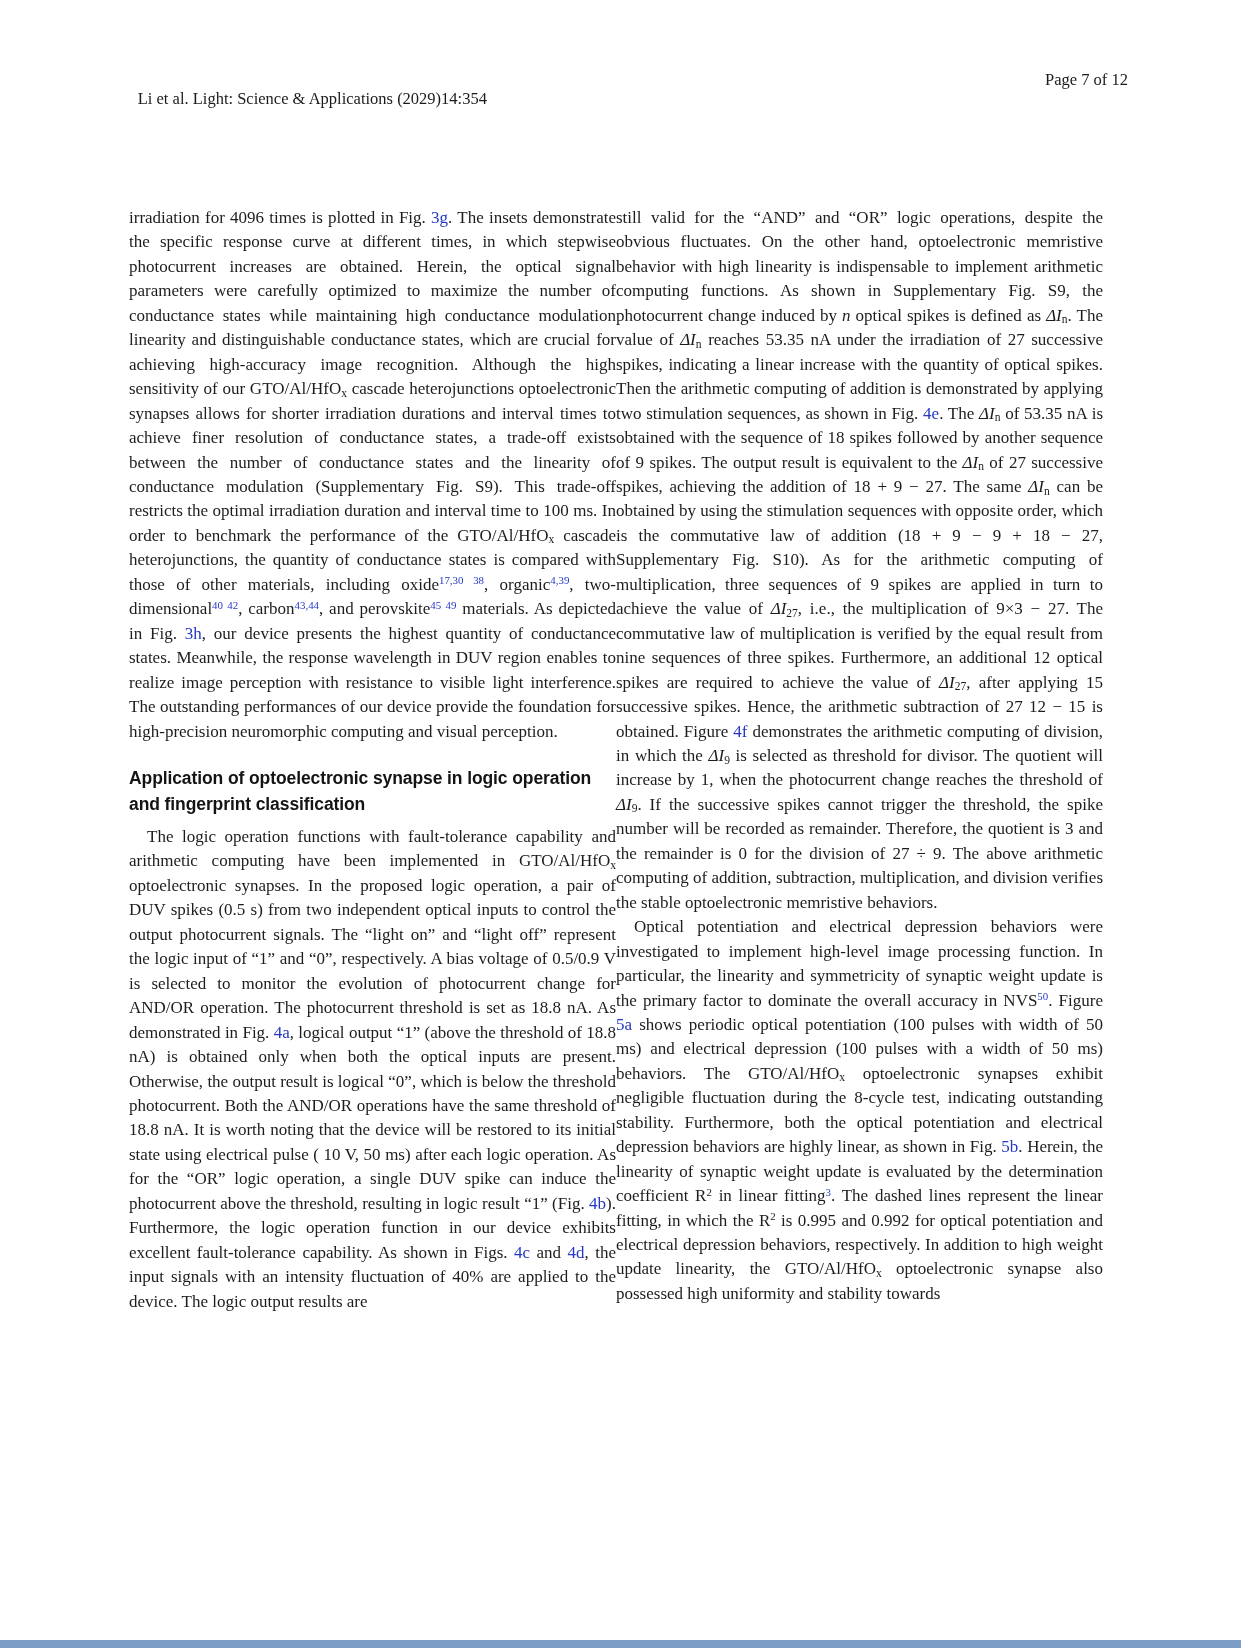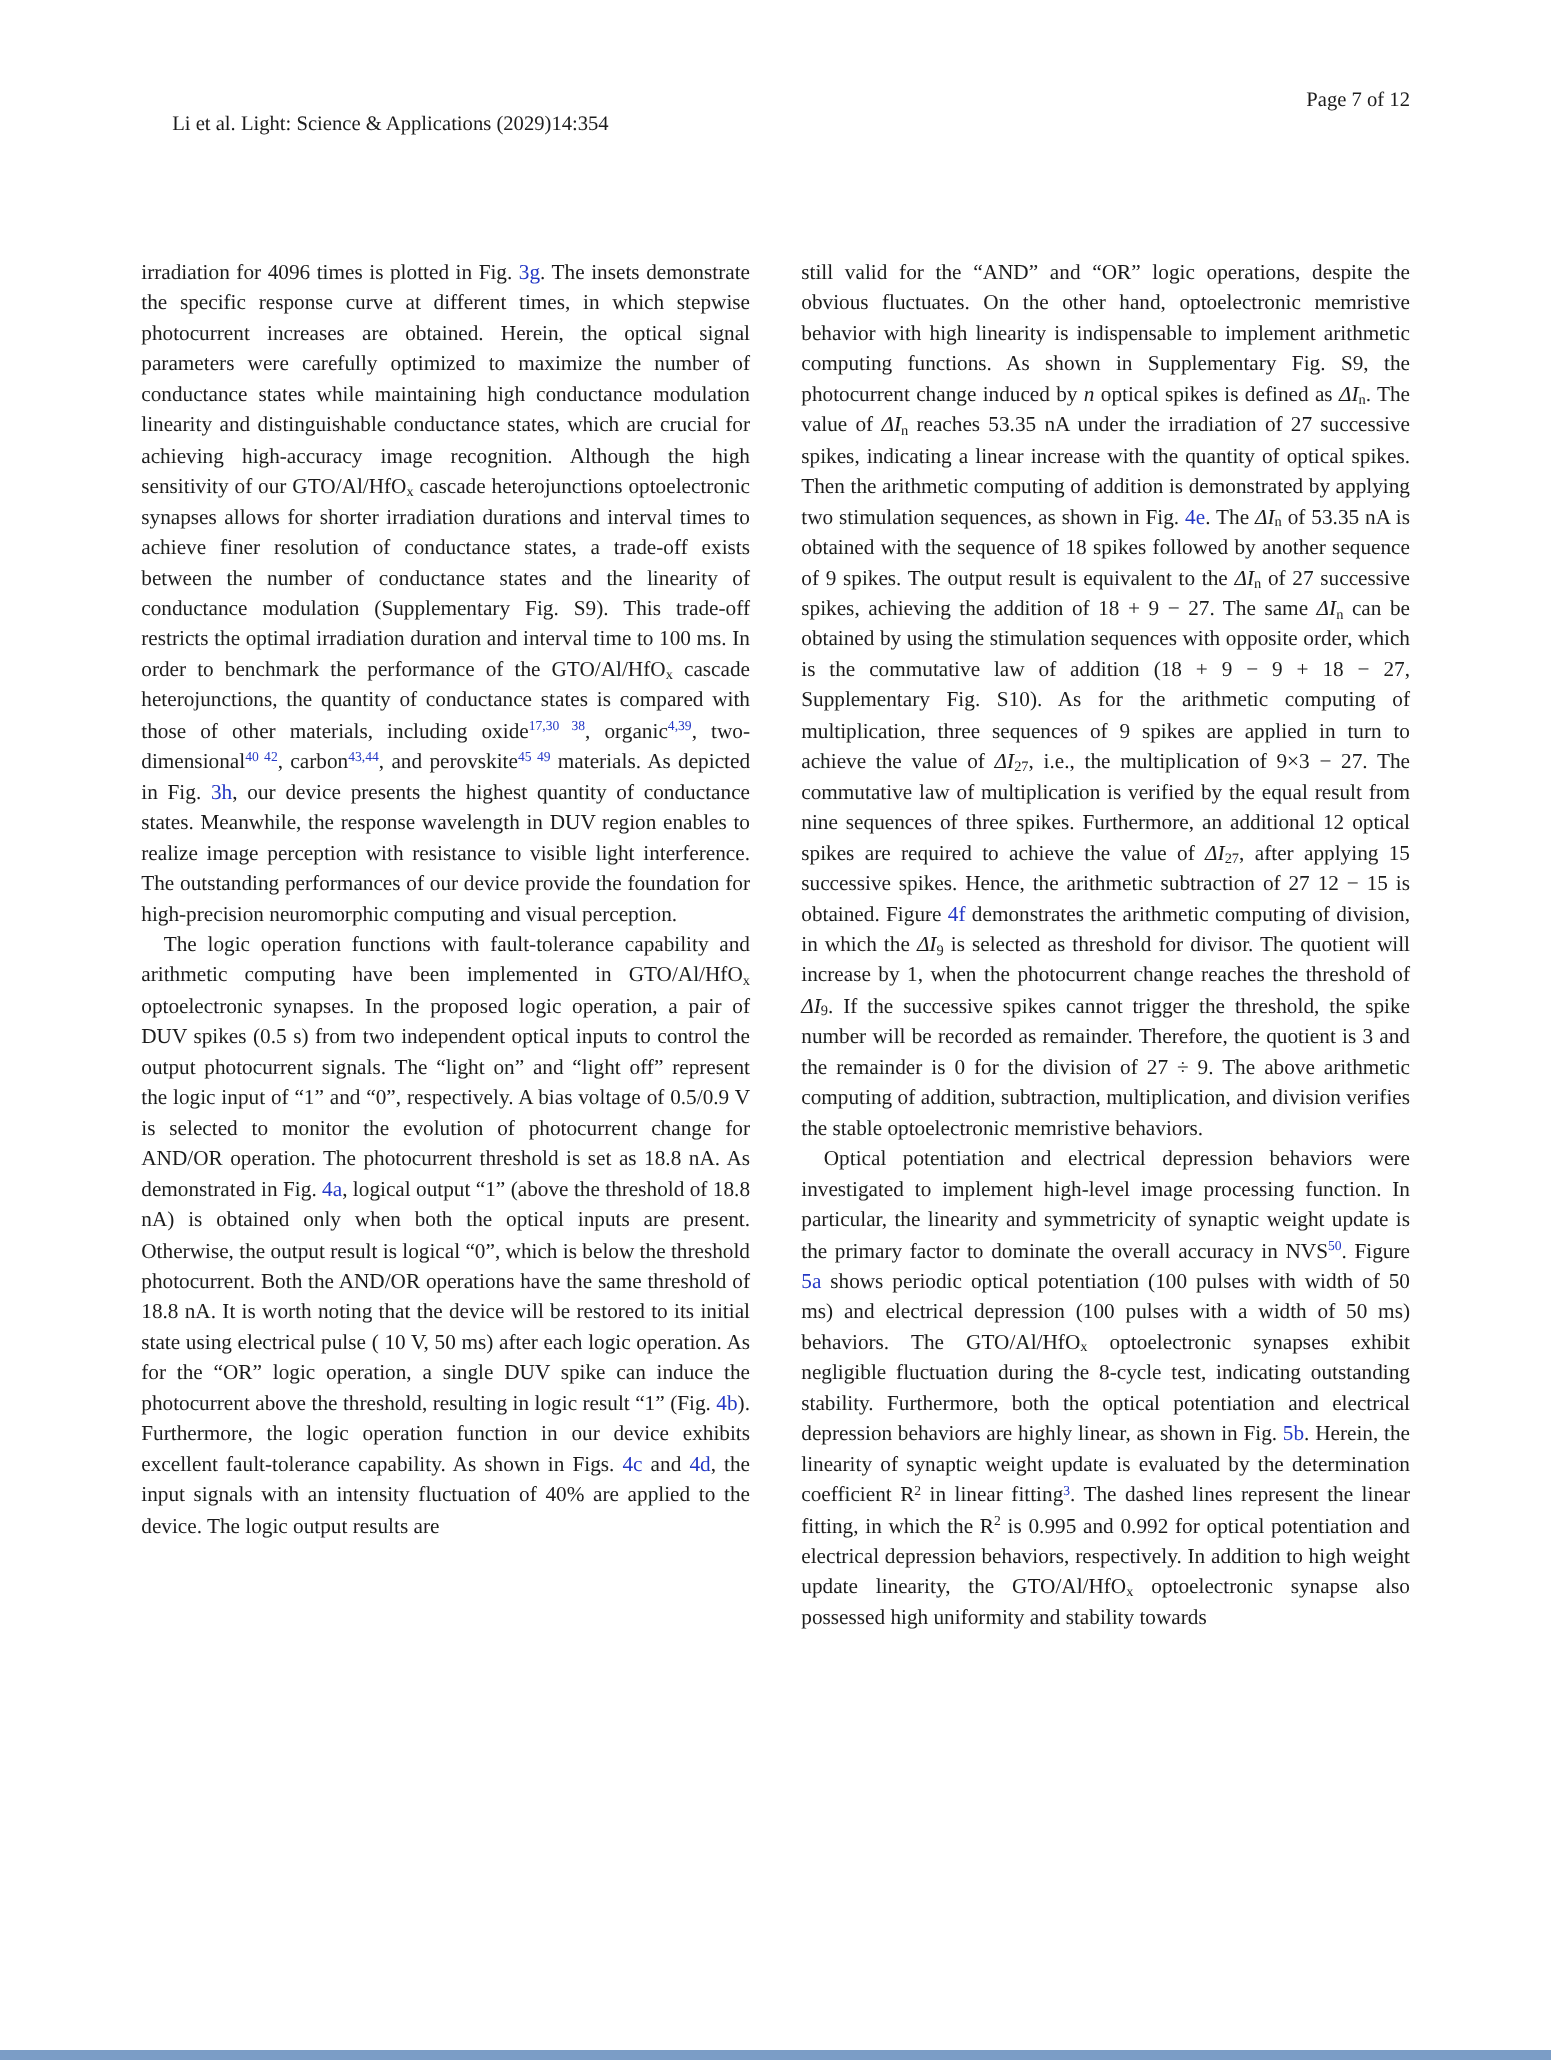--- a/index.html
+++ b/index.html
@@ -25,22 +25,22 @@
     justify-content: space-between;
     align-items: baseline;
     font-size: 16.5px;
     line-height: 19px;
     white-space: pre;
     color: #1b1b1b;
   }
   .journal-italic { }
   .columns {
     display: flex;
-    gap: 41px;
     margin-top: 79px;
+    margin-left: 16px;
   }
   .col { width: 487px; }
   p.body-p {
     margin: 0;
     font-size: 17px;
     line-height: 24.45px;
     text-align: justify;
     hyphens: auto;
     -webkit-hyphens: auto;
     color: #1c1c1c;
@@ -89,20 +89,21 @@
   <div class="header">
     <div class="header-left">
       <span>Li et al. </span><span class="journal-italic">Light: Science &amp; Applications</span><span> (2029)14:354</span>
     </div>
     <div class="header-right">Page 7 of 12</div>
   </div>
 
   <div class="columns">
     <div class="col">
         <p class="body-p">irradiation for 4096 times is plotted in Fig. <span class="link">3g</span>. The insets demonstrate the specific response curve at different times, in which stepwise photocurrent increases are obtained. Herein, the optical signal parameters were carefully optimized to maximize the number of conductance states while maintaining high conductance modulation linearity and distinguishable conductance states, which are crucial for achieving high-accuracy image recognition. Although the high sensitivity of our GTO/Al/HfO<sub>x</sub> cascade heterojunctions optoelectronic synapses allows for shorter irradiation durations and interval times to achieve finer resolution of conductance states, a trade-off exists between the number of conductance states and the linearity of conductance modulation (Supplementary Fig. S9). This trade-off restricts the optimal irradiation duration and interval time to 100 ms. In order to benchmark the performance of the GTO/Al/HfO<sub>x</sub> cascade heterojunctions, the quantity of conductance states is compared with those of other materials, including oxide<sup class="link">17,30 38</sup>, organic<sup class="link">4,39</sup>, two-dimensional<sup class="link">40 42</sup>, carbon<sup class="link">43,44</sup>, and perovskite<sup class="link">45 49</sup> materials. As depicted in Fig. <span class="link">3h</span>, our device presents the highest quantity of conductance states. Meanwhile, the response wavelength in DUV region enables to realize image perception with resistance to visible light interference. The outstanding performances of our device provide the foundation for high-precision neuromorphic computing and visual perception.</p>
+        <h2 class="section-heading">Application of optoelectronic synapse in logic operation and fingerprint classification</h2>
         <p class="body-p indent">The logic operation functions with fault-tolerance capability and arithmetic computing have been implemented in GTO/Al/HfO<sub>x</sub> optoelectronic synapses. In the proposed logic operation, a pair of DUV spikes (0.5 s) from two independent optical inputs to control the output photocurrent signals. The “light on” and “light off” represent the logic input of “1” and “0”, respectively. A bias voltage of 0.5/0.9 V is selected to monitor the evolution of photocurrent change for AND/OR operation. The photocurrent threshold is set as 18.8 nA. As demonstrated in Fig. <span class="link">4a</span>, logical output “1” (above the threshold of 18.8 nA) is obtained only when both the optical inputs are present. Otherwise, the output result is logical “0”, which is below the threshold photocurrent. Both the AND/OR operations have the same threshold of 18.8 nA. It is worth noting that the device will be restored to its initial state using electrical pulse ( 10 V, 50 ms) after each logic operation. As for the “OR” logic operation, a single DUV spike can induce the photocurrent above the threshold, resulting in logic result “1” (Fig. <span class="link">4b</span>). Furthermore, the logic operation function in our device exhibits excellent fault-tolerance capability. As shown in Figs. <span class="link">4c</span> and <span class="link">4d</span>, the input signals with an intensity fluctuation of 40% are applied to the device. The logic output results are</p>
       </div>
     <div class="col">
         <p class="body-p">still valid for the “AND” and “OR” logic operations, despite the obvious fluctuates. On the other hand, optoelectronic memristive behavior with high linearity is indispensable to implement arithmetic computing functions. As shown in Supplementary Fig. S9, the photocurrent change induced by <i>n</i> optical spikes is defined as <i>ΔI</i><sub>n</sub>. The value of <i>ΔI</i><sub>n</sub> reaches 53.35 nA under the irradiation of 27 successive spikes, indicating a linear increase with the quantity of optical spikes. Then the arithmetic computing of addition is demonstrated by applying two stimulation sequences, as shown in Fig. <span class="link">4e</span>. The <i>ΔI</i><sub>n</sub> of 53.35 nA is obtained with the sequence of 18 spikes followed by another sequence of 9 spikes. The output result is equivalent to the <i>ΔI</i><sub>n</sub> of 27 successive spikes, achieving the addition of 18 + 9 − 27. The same <i>ΔI</i><sub>n</sub> can be obtained by using the stimulation sequences with opposite order, which is the commutative law of addition (18 + 9 − 9 + 18 − 27, Supplementary Fig. S10). As for the arithmetic computing of multiplication, three sequences of 9 spikes are applied in turn to achieve the value of <i>ΔI</i><sub>27</sub>, i.e., the multiplication of 9×3 − 27. The commutative law of multiplication is verified by the equal result from nine sequences of three spikes. Furthermore, an additional 12 optical spikes are required to achieve the value of <i>ΔI</i><sub>27</sub>, after applying 15 successive spikes. Hence, the arithmetic subtraction of 27 12 − 15 is obtained. Figure <span class="link">4f</span> demonstrates the arithmetic computing of division, in which the <i>ΔI</i><sub>9</sub> is selected as threshold for divisor. The quotient will increase by 1, when the photocurrent change reaches the threshold of <i>ΔI</i><sub>9</sub>. If the successive spikes cannot trigger the threshold, the spike number will be recorded as remainder. Therefore, the quotient is 3 and the remainder is 0 for the division of 27 ÷ 9. The above arithmetic computing of addition, subtraction, multiplication, and division verifies the stable optoelectronic memristive behaviors.</p>
         <p class="body-p indent">Optical potentiation and electrical depression behaviors were investigated to implement high-level image processing function. In particular, the linearity and symmetricity of synaptic weight update is the primary factor to dominate the overall accuracy in NVS<sup class="link">50</sup>. Figure <span class="link">5a</span> shows periodic optical potentiation (100 pulses with width of 50 ms) and electrical depression (100 pulses with a width of 50 ms) behaviors. The GTO/Al/HfO<sub>x</sub> optoelectronic synapses exhibit negligible fluctuation during the 8-cycle test, indicating outstanding stability. Furthermore, both the optical potentiation and electrical depression behaviors are highly linear, as shown in Fig. <span class="link">5b</span>. Herein, the linearity of synaptic weight update is evaluated by the determination coefficient R<sup>2</sup> in linear fitting<sup class="link">3</sup>. The dashed lines represent the linear fitting, in which the R<sup>2</sup> is 0.995 and 0.992 for optical potentiation and electrical depression behaviors, respectively. In addition to high weight update linearity, the GTO/Al/HfO<sub>x</sub> optoelectronic synapse also possessed high uniformity and stability towards</p>
       </div>
   </div>
 
 </div>
 

